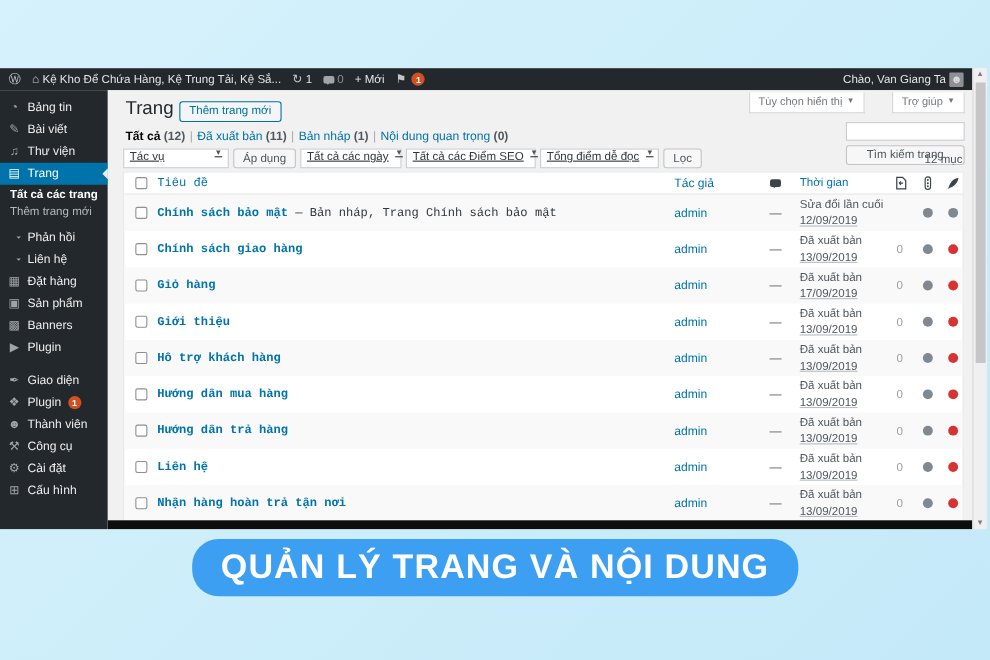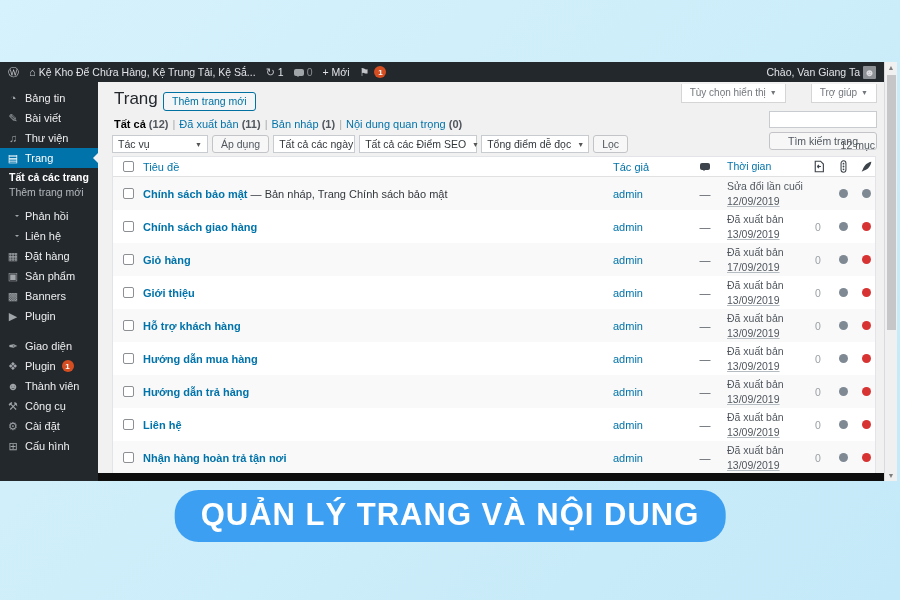--- a/index.html
+++ b/index.html
@@ -57,34 +57,34 @@
   .view { cursor:pointer; }
   .view .v-label { color:#0073aa; }
   .view.current .v-label { color:#000; font-weight:bold; }
   .view .v-count { color:#50575e;font-weight:bold; }
   .view:not(:last-child)::after { content:'|'; color:#a7aaad; margin-left:4px; }
   .searchrow { position:absolute; top:29px; right:7px; display:flex; gap:4px;flex-direction:column; }
   .search-input { width:108px; height:17px; border:1px solid #c8ccd0; background:#fff; font-size:10.5px; padding:0 4px; }
   .btn { background:#f7f7f7; border:1px solid #c3c4c7; border-radius:3px; color:#50575e; font-size:10.5px;
          height:18px; padding:0 8px; cursor:pointer; white-space:nowrap; }
   .filtersrow { position:absolute; left:14px; top:53px; display:flex; gap:4px; align-items:center; }
-  .sel { display:inline-flex; align-items:center; justify-content:space-between; gap:6px; background:#fff;
-         border:1px solid #c8ccd0; height:18px; padding:0 5px; font-size:10.5px; color:#32373c; cursor:pointer; white-space:nowrap; }
+  .sel { display:inline-flex; justify-content:space-between; gap:6px; background:#fff;
+         border:1px solid #c8ccd0; height:18px; padding:0 5px; font-size:10.5px; color:#32373c; cursor:pointer; white-space:nowrap;text-decoration:underline; }
   .sel .caret { color:#555; }
   .items-count { position:absolute; right:9px; top:57px; font-size:10.5px; color:#50575e; }
 
   
   .tbl { position:absolute; left:14px; top:74px; width:764px; background:#fff; border:1px solid #e2e4e7; }
   .t-row { display:flex; align-items:center; height:33px; font-size:11px; }
   .t-head { height:20px; border-bottom:1px solid #e1e1e1; }
   .t-row:nth-child(even) { background:#f9f9f9; }
   .t-head { background:#fff !important; }
   .c-cb { width:30px; display:flex; justify-content:center; flex:none; }
   .cb { width:11px; height:11px; border:1px solid #8c8f94; border-radius:2px; background:#fff; cursor:pointer; }
-  .c-title { width:470px; flex:none; overflow:hidden; white-space:nowrap; }
+  .c-title { width:470px; flex:none; overflow:hidden; white-space:nowrap;font-family:Liberation Mono, monospace; }
   .c-title a { color:#0073aa; font-weight:bold; text-decoration:none; cursor:pointer; }
   .t-suffix { color:#32373c; font-weight:normal; }
   .c-author { width:70px; flex:none; } .c-author span { color:#0073aa; cursor:pointer; }
   .c-comm { width:44px; flex:none; display:flex; justify-content:center; color:#50575e; }
   .c-date { width:78px; flex:none; font-size:10.5px; color:#50575e; line-height:1.35; }
   .c-date .d-date { text-decoration:underline; text-decoration-color:#b5bcc2; }
   .c-links { width:26px; flex:none; text-align:center; color:#9aa0a5; font-size:10.5px; }
   .c-dot1 { width:24px; flex:none; display:flex; justify-content:center; }
   .c-dot2 { width:22px; flex:none; display:flex; justify-content:center; }
   .dot { width:9px; height:9px; border-radius:50%; }
@@ -245,21 +245,21 @@
         <input class="search-input" type="text" style="">
         <button class="btn">Tìm kiếm trang</button>
       </div>
 
       <div class="filtersrow">
         <span class="sel" style="width:96px">
           <span>Tác vụ</span>
             <span class="caret">▼</span>
         </span>
         <button class="btn">Áp dụng</button>
-        <span class="sel" style="width:82px">
+        <span class="sel" style="width:92px">
           <span>Tất cả các ngày</span>
             <span class="caret">▼</span>
         </span>
         <span class="sel" style="width:118px">
           <span>Tất cả các Điểm SEO</span>
             <span class="caret">▼</span>
         </span>
         <span class="sel" style="width:108px">
           <span>Tổng điểm dễ đọc</span>
             <span class="caret">▼</span>

